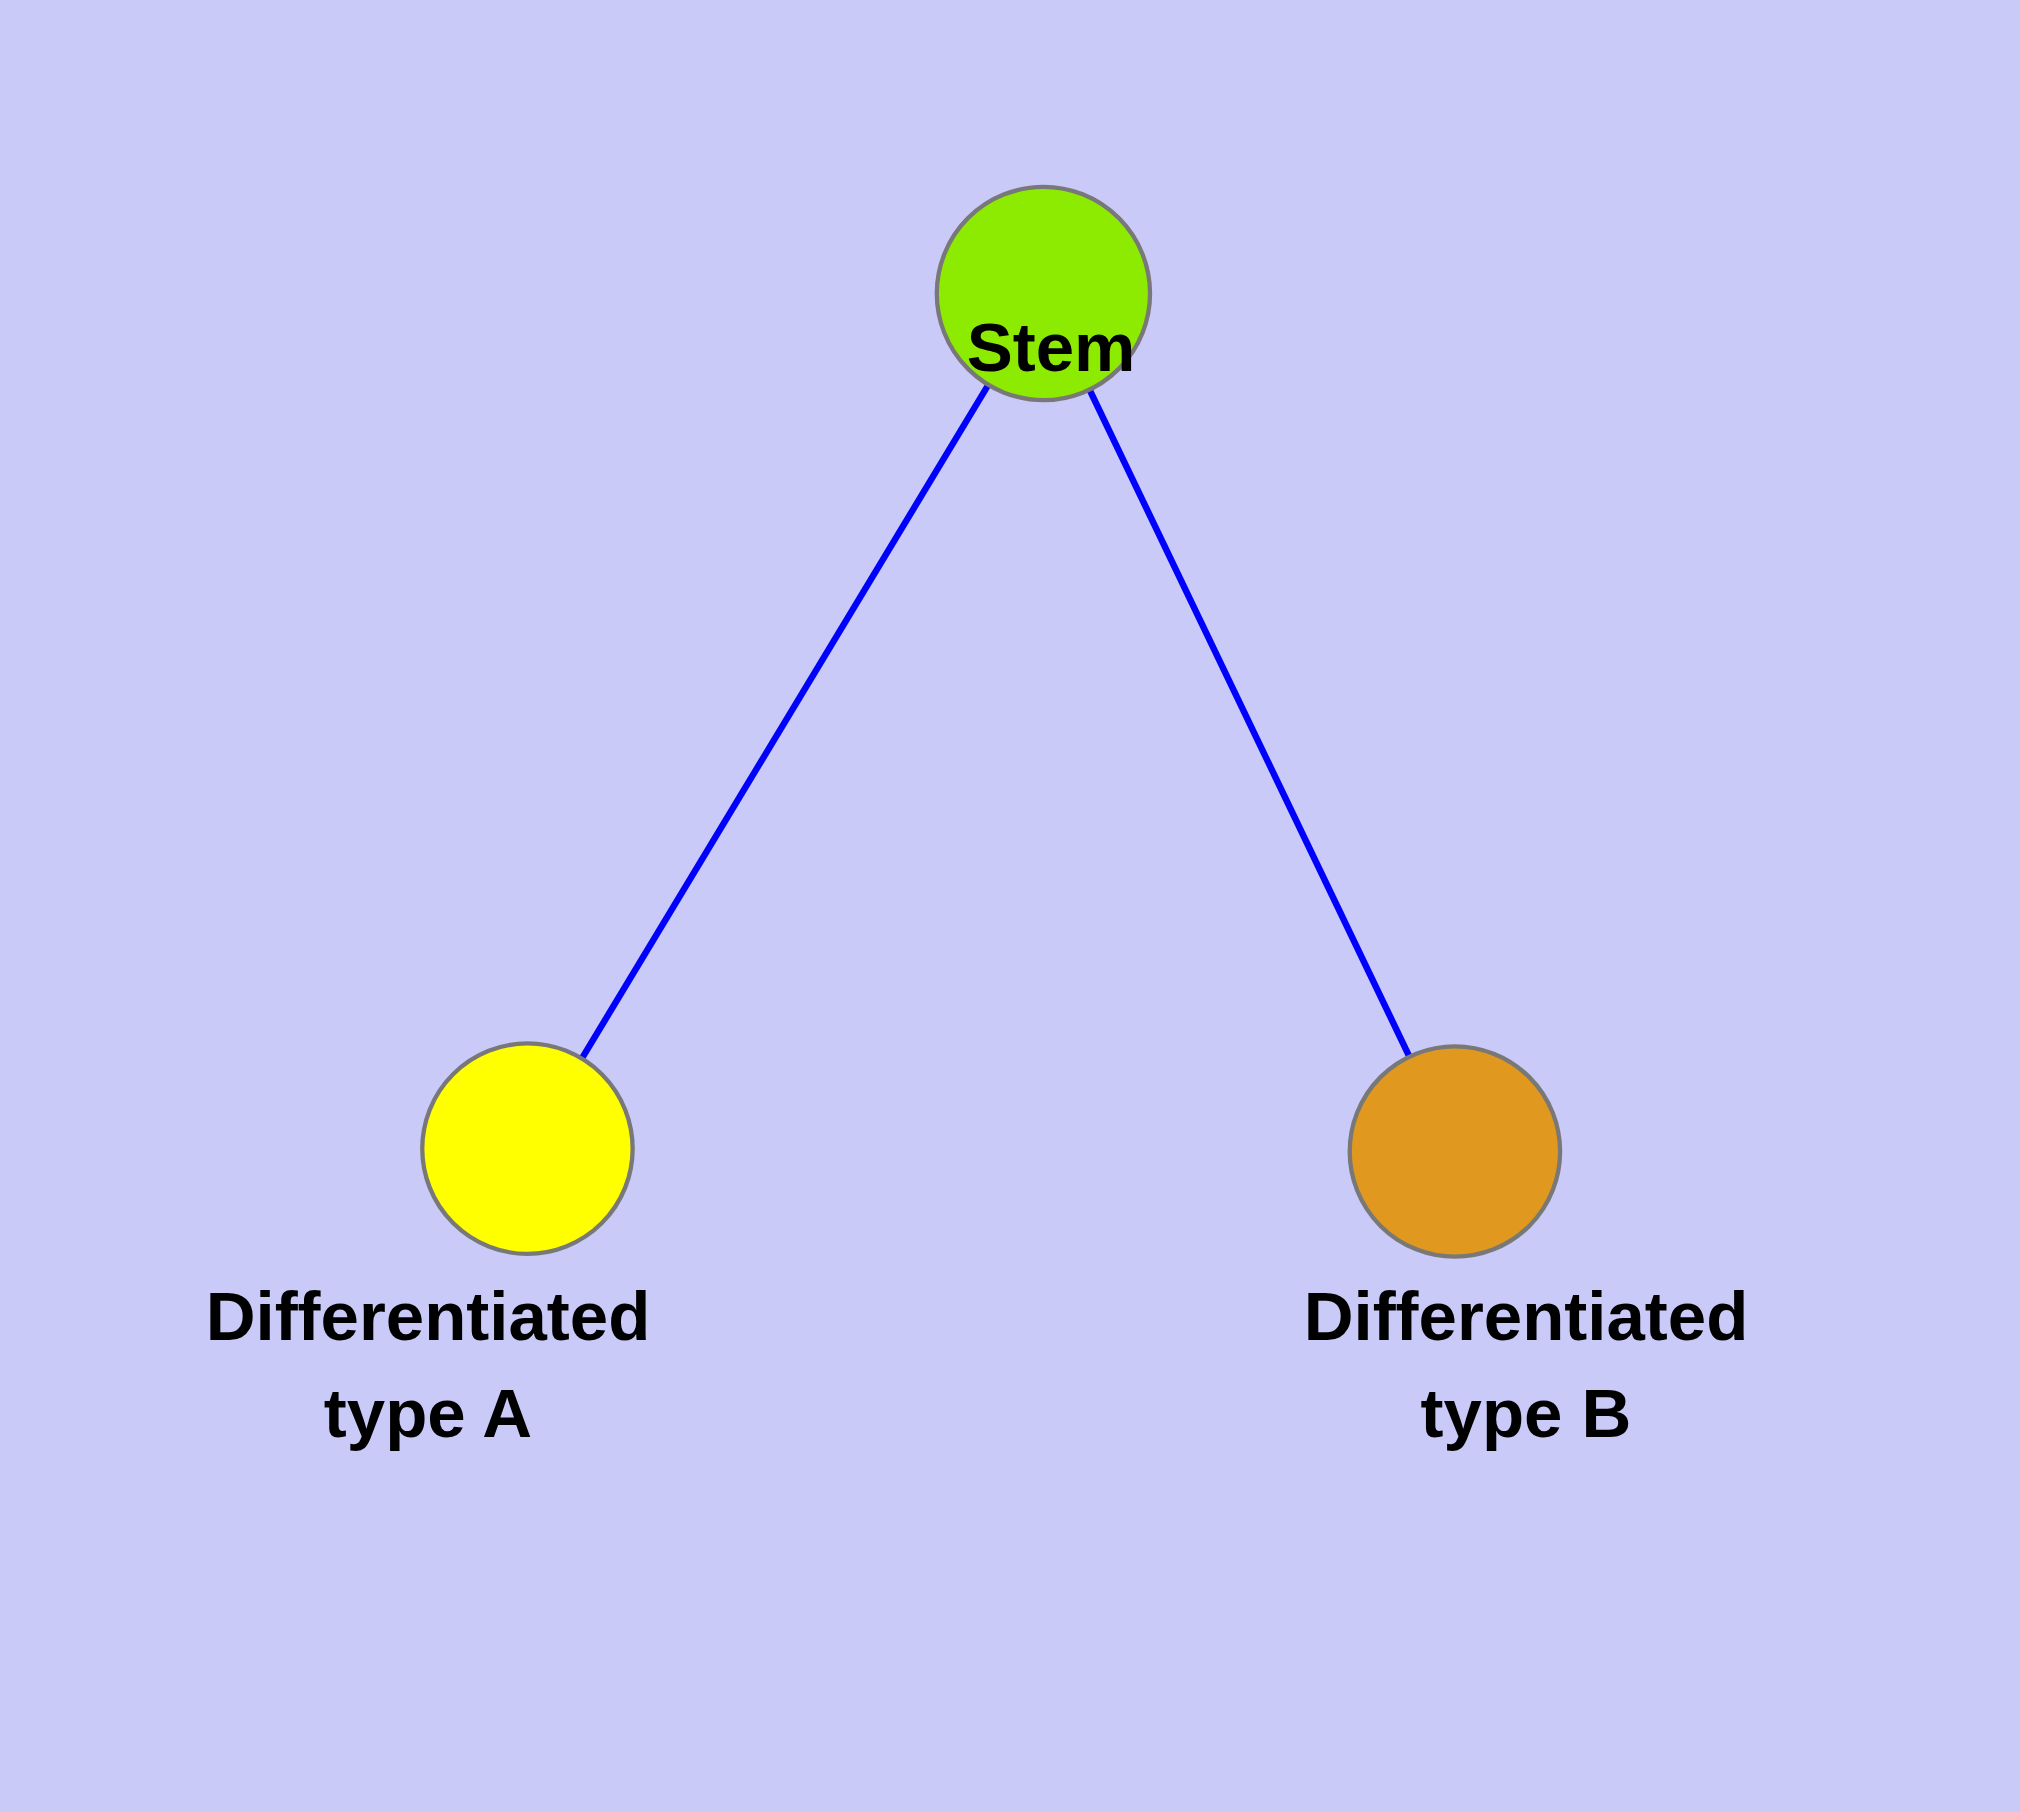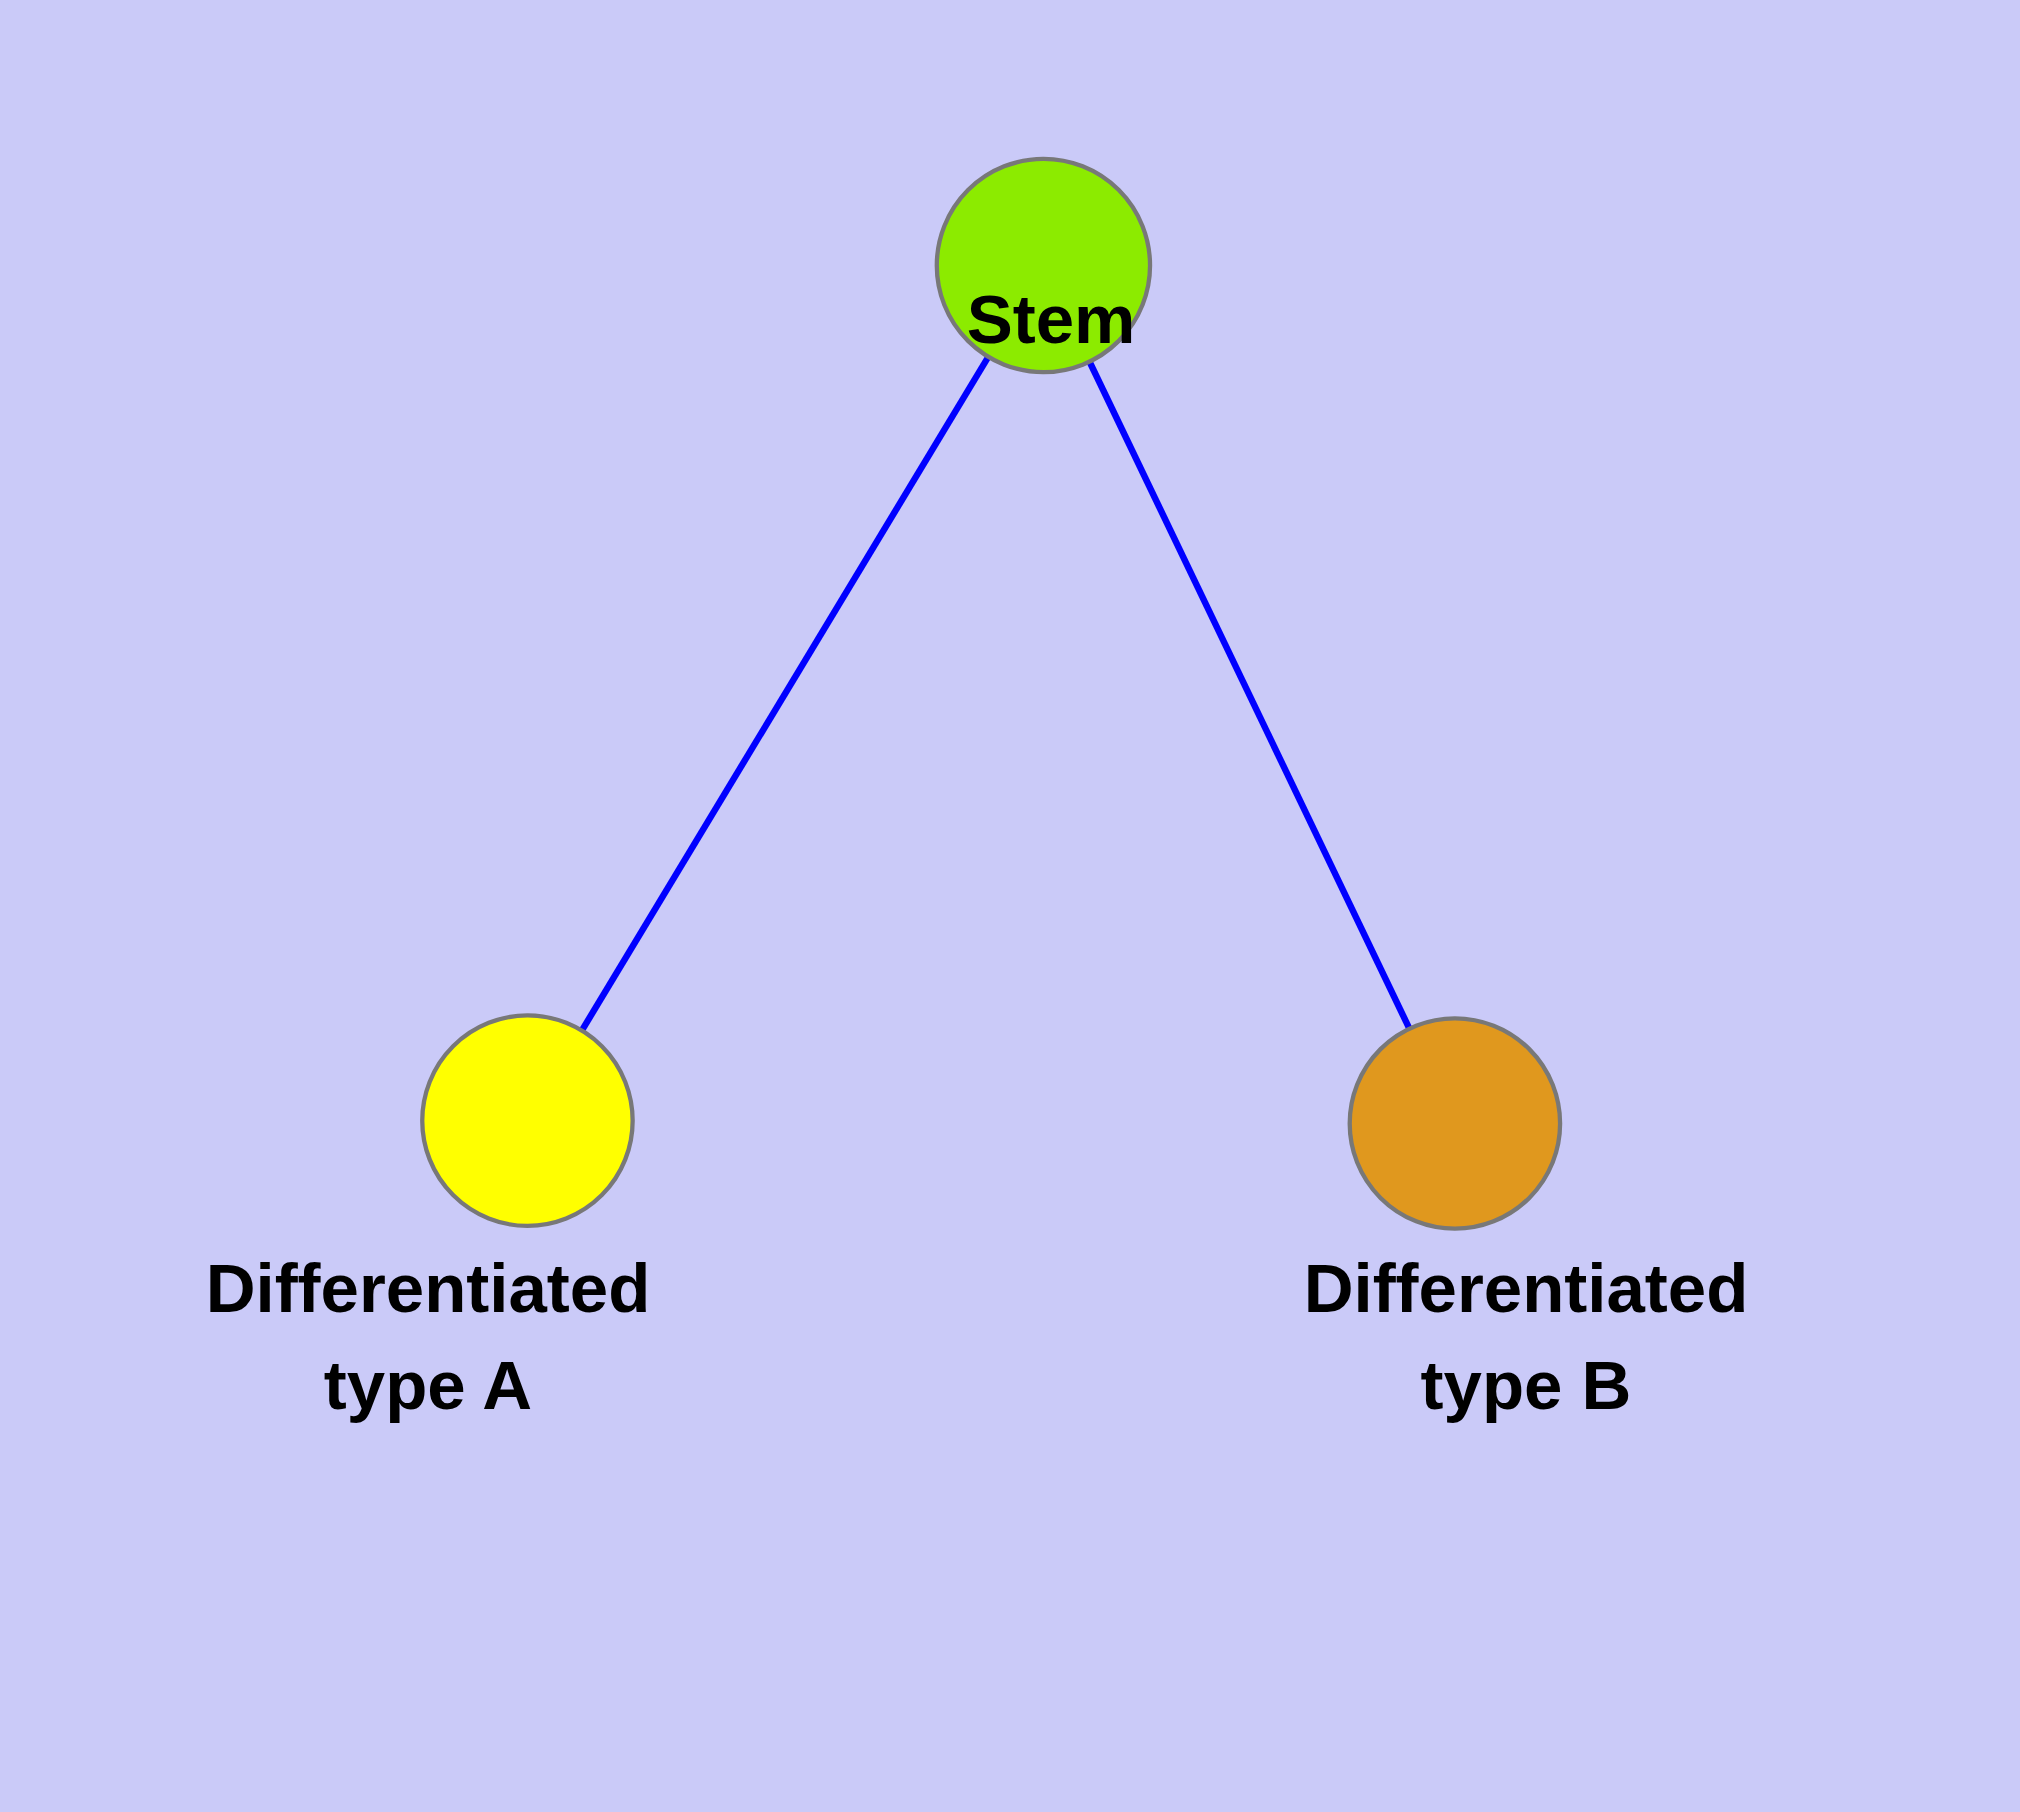--- a/index.html
+++ b/index.html
@@ -6,20 +6,21 @@
     margin: 0;
     padding: 0;
     background: #CACAF8;
     font-family: "Liberation Sans", sans-serif;
   }
   .canvas {
     position: relative;
     width: 2021px;
     height: 1530px;
     overflow: hidden;
+    margin-top: 28px;
   }
   .diagram-svg {
     position: absolute;
     left: 0;
     top: 0;
     width: 100%;
     height: 100%;
     display: block;
   }
   .edge-line {

